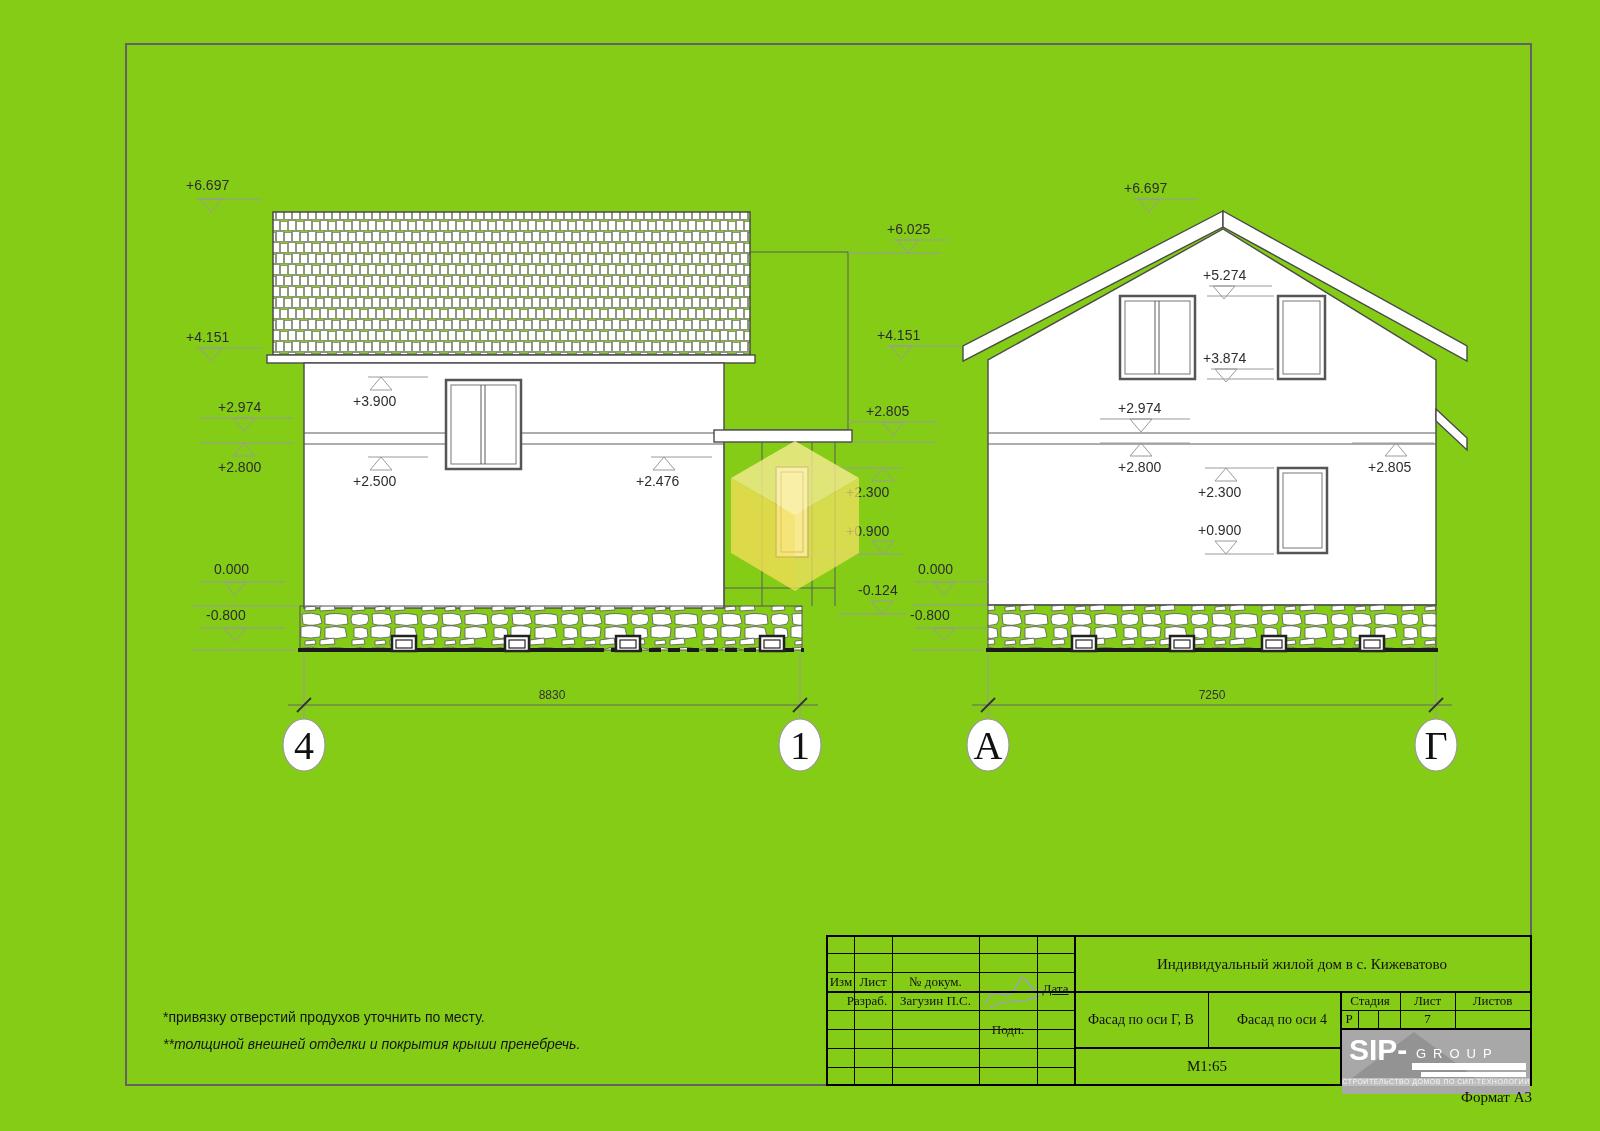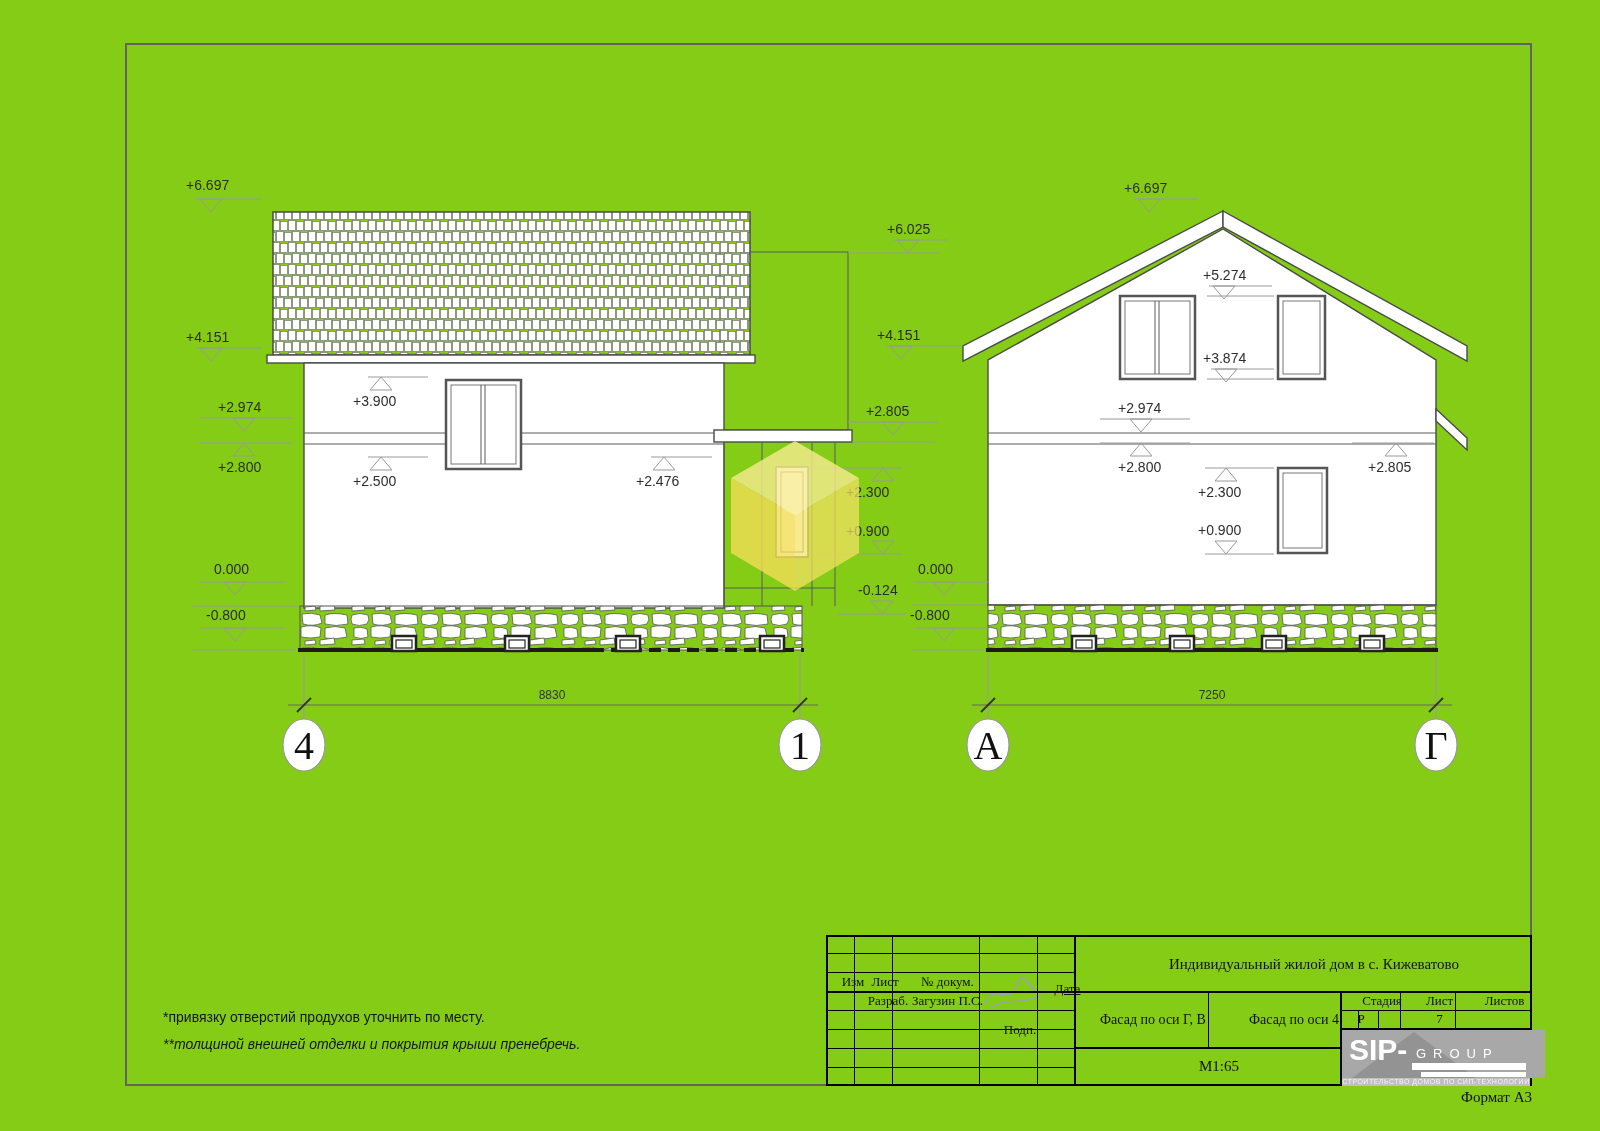--- a/index.html
+++ b/index.html
@@ -14,22 +14,22 @@
   .mline{stroke:#9a9a9a;stroke-width:1;}
   .mtri{stroke:#9a9a9a;stroke-width:1;fill:none;}
   .geo{stroke:#4a4a4a;stroke-width:1.4;fill:#fff;}
   .thin{stroke:#5a5a5a;stroke-width:1;fill:none;}
   
   #tblock{position:absolute;left:826px;top:935px;width:702px;height:147px;
           border:2px solid #000;font-family:"Liberation Serif",serif;color:#111;}
   #tblock .vl,#tblock .hl{position:absolute;background:#000;}
   #tblock .vl{width:1px;} #tblock .hl{height:1px;}
   #tblock .cell{position:absolute;display:flex;align-items:center;justify-content:center;
-          font-size:13px;line-height:1.05;padding-left:12px;}
-  #logo{position:absolute;left:514px;top:93px;width:188px;height:48px;background:#a8a8a8;overflow:hidden;padding-left:15px;}
+          font-size:13px;line-height:1.05;}
+  #logo{position:absolute;left:514px;top:93px;width:188px;height:64px;background:#a8a8a8;overflow:hidden;}
   #logo .pyr{position:absolute;left:10px;top:2px;width:0;height:0;
         border-left:62px solid transparent;border-right:62px solid transparent;
         border-bottom:46px solid #939393;}
   #logo .sip{position:absolute;left:7px;top:3px;font-family:"Liberation Sans",sans-serif;
         font-weight:bold;font-size:30px;color:#fff;}
   #logo .grp{position:absolute;left:74px;top:16px;font-family:"Liberation Sans",sans-serif;
         font-size:13px;color:#fff;letter-spacing:7px;}
   #logo .bar1{position:absolute;left:70px;top:33px;width:114px;height:7px;background:#fff;}
   #logo .bar2{position:absolute;left:79px;top:42px;width:105px;height:5px;background:#fff;}
   #tagline{position:absolute;left:514px;top:141px;width:188px;height:8px;background:#bfbfbf;
@@ -304,21 +304,21 @@
     <div class="hl" style="left:512px;top:73px;width:190px;"></div>
     <div class="hl" style="left:512px;top:91px;width:190px;height:2px;"></div>
     <div class="vl" style="left:530px;top:73px;height:18px;"></div>
     <div class="vl" style="left:550px;top:73px;height:18px;"></div>
 
     <div class="cell" style="left:0;top:35px;width:26px;height:19px;">Изм</div>
     <div class="cell" style="left:26px;top:35px;width:38px;height:19px;">Лист</div>
     <div class="cell" style="left:64px;top:35px;width:87px;height:20px;">№ докум.</div>
     <div class="cell" style="left:151px;top:35px;width:58px;height:19px;margin-top:48px;">Подп.</div>
     <div class="cell" style="left:209px;top:35px;width:37px;height:34px;text-decoration:underline;">Дата</div>
-    <div class="cell" style="left:16px;top:54px;width:64px;height:19px;">Разраб.</div>
+    <div class="cell" style="left:7px;top:54px;width:64px;height:19px;">Разраб.</div>
     <div class="cell" style="left:64px;top:54px;width:87px;height:19px;">Загузин П.С.</div>
     <div class="cell" style="left:246px;top:2px;width:456px;height:52px;font-size:15px;">Индивидуальный жилой дом в с. Кижеватово</div>
     <div class="cell" style="left:246px;top:56px;width:134px;height:54px;font-size:14px;">Фасад по оси Г, В</div>
     <div class="cell" style="left:380px;top:56px;width:148px;height:54px;font-size:14px;">Фасад по оси 4</div>
     <div class="cell" style="left:512px;top:54px;width:60px;height:19px;">Стадия</div>
     <div class="cell" style="left:572px;top:54px;width:55px;height:19px;">Лист</div>
     <div class="cell" style="left:627px;top:54px;width:75px;height:19px;">Листов</div>
     <div class="cell" style="left:512px;top:73px;width:18px;height:18px;">Р</div>
     <div class="cell" style="left:572px;top:73px;width:55px;height:18px;">7</div>
     <div class="cell" style="left:246px;top:112px;width:266px;height:35px;font-size:15px;">М1:65</div>

